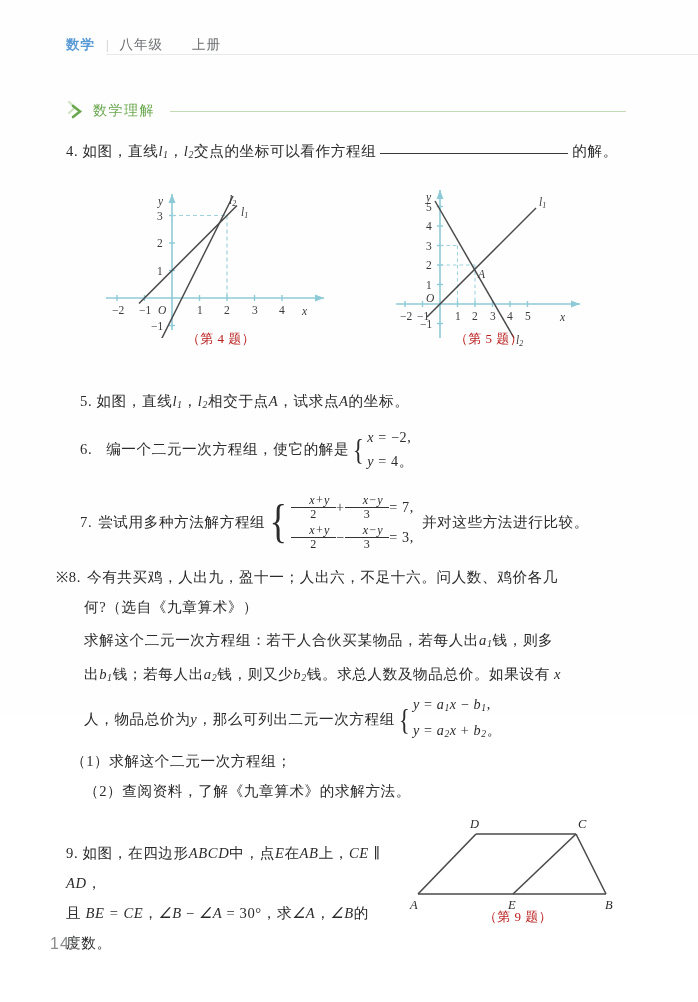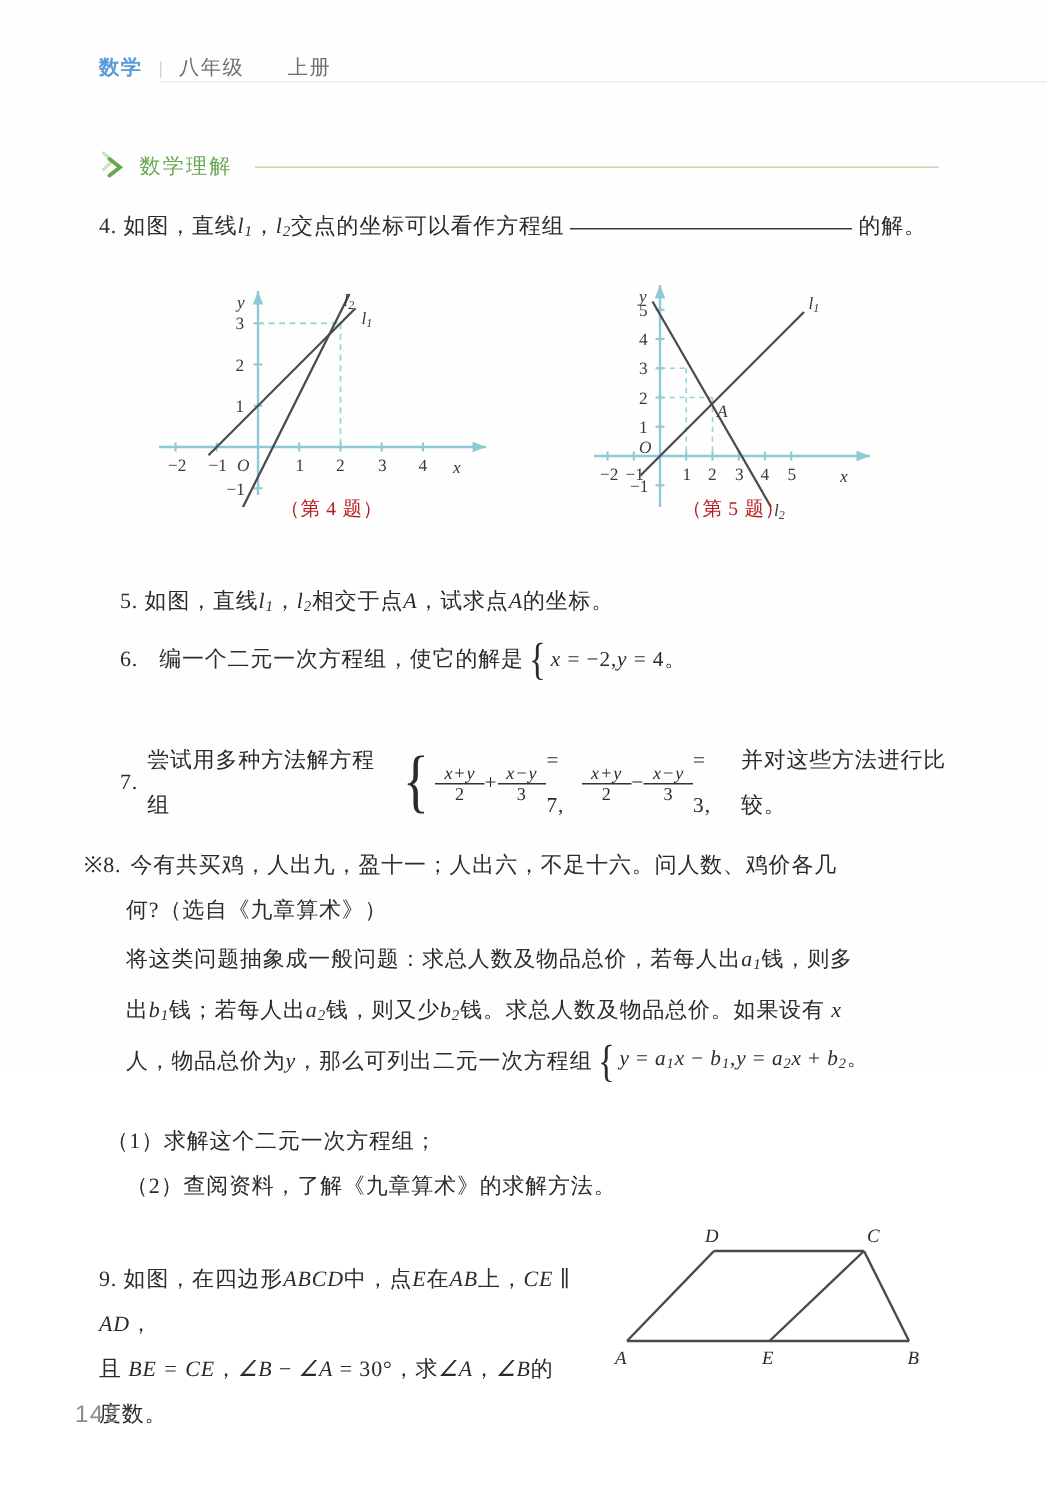--- a/index.html
+++ b/index.html
@@ -119,37 +119,38 @@
     font-size: 2.05em;
     line-height: 0.88;
     font-weight: 300;
     transform: scaleX(0.78);
     margin-right: 1px;
     font-family: "Liberation Serif", serif;
   }
   .brace.tall { font-size: 3.2em; }
   .sys-rows {
     display: inline-flex;
+    flex-direction: column;
     justify-content: center;
     line-height: 24px;
     font-size: 0.97em;
   }
   .sys-rows.tight { line-height: 22px; }
 
   
   .frac {
     display: inline-flex;
     flex-direction: column;
     align-items: center;
     vertical-align: middle;
     margin: 0 3px;
     line-height: 1.05;
     font-size: 0.9em;
   }
-  .frac .numr { padding: 0 3px; font-size: 0.95em; }
+  .frac .numr { padding: 0 3px; font-size: 0.95em; margin-left: 12px; }
   .frac .den {
     border-top: 1px solid #333;
     padding: 0 3px;
     width: 100%;
     text-align: center;
     font-size: 0.95em;
   }
 
   
   .figure { position: absolute; }
@@ -382,21 +383,21 @@
     <div style="display:flex;">
       <span style="flex:0 0 auto;">※</span>
       <span class="num" style="flex:0 0 auto; margin-right:6px;">8.</span>
       <span>今有共买鸡，人出九，盈十一；人出六，不足十六。问人数、鸡价各几</span>
     </div>
     <div style="margin-left:28px;">何?（选自《九章算术》）</div>
   </div>
 
   <div class="prob" style="left:84px; top:625px; width:560px;">
     <div>
-      <span>将这类问题抽象成一般问题：求总人数及物品总价，若每人出</span><span class="math"><span>a</span><sub>1</sub></span><span>钱，则多</span>
+      <span>求解这个二元一次方程组：若干人合伙买某物品，若每人出</span><span class="math"><span>a</span><sub>1</sub></span><span>钱，则多</span>
     </div>
     <div>
       <span>出</span><span class="math"><span>b</span><sub>1</sub></span><span>钱；若每人出</span><span class="math"><span>a</span><sub>2</sub></span><span>钱，则又少</span><span class="math"><span>b</span><sub>2</sub></span><span>钱。求总人数及物品总价。如果设有</span> <span class="math">x</span>
     </div>
     <div style="display:flex; align-items:center;">
       <span>人，物品总价为</span>
         <span class="math">y</span>
         <span>，那么可列出二元一次方程组</span>
       <span class="system">
         <span class="brace">{</span>
@@ -444,17 +445,18 @@
         <line x1="105" y1="78" x2="168" y2="18"></line>
       </g>
       <g font-family="Liberation Serif, serif" font-size="12.5" font-style="italic" fill="#2b2b2b">
         <text x="2" y="93">A</text>
         <text x="100" y="93">E</text>
         <text x="197" y="93">B</text>
         <text x="62" y="12">D</text>
         <text x="170" y="12">C</text>
       </g>
     </svg>
+    <div class="fig-caption" style="left:30px; top:92px; width:160px;">（第 9 题）</div>
   </div>
 
   <div class="page-num">142</div>
 
 </div>
 
 </body></html>

